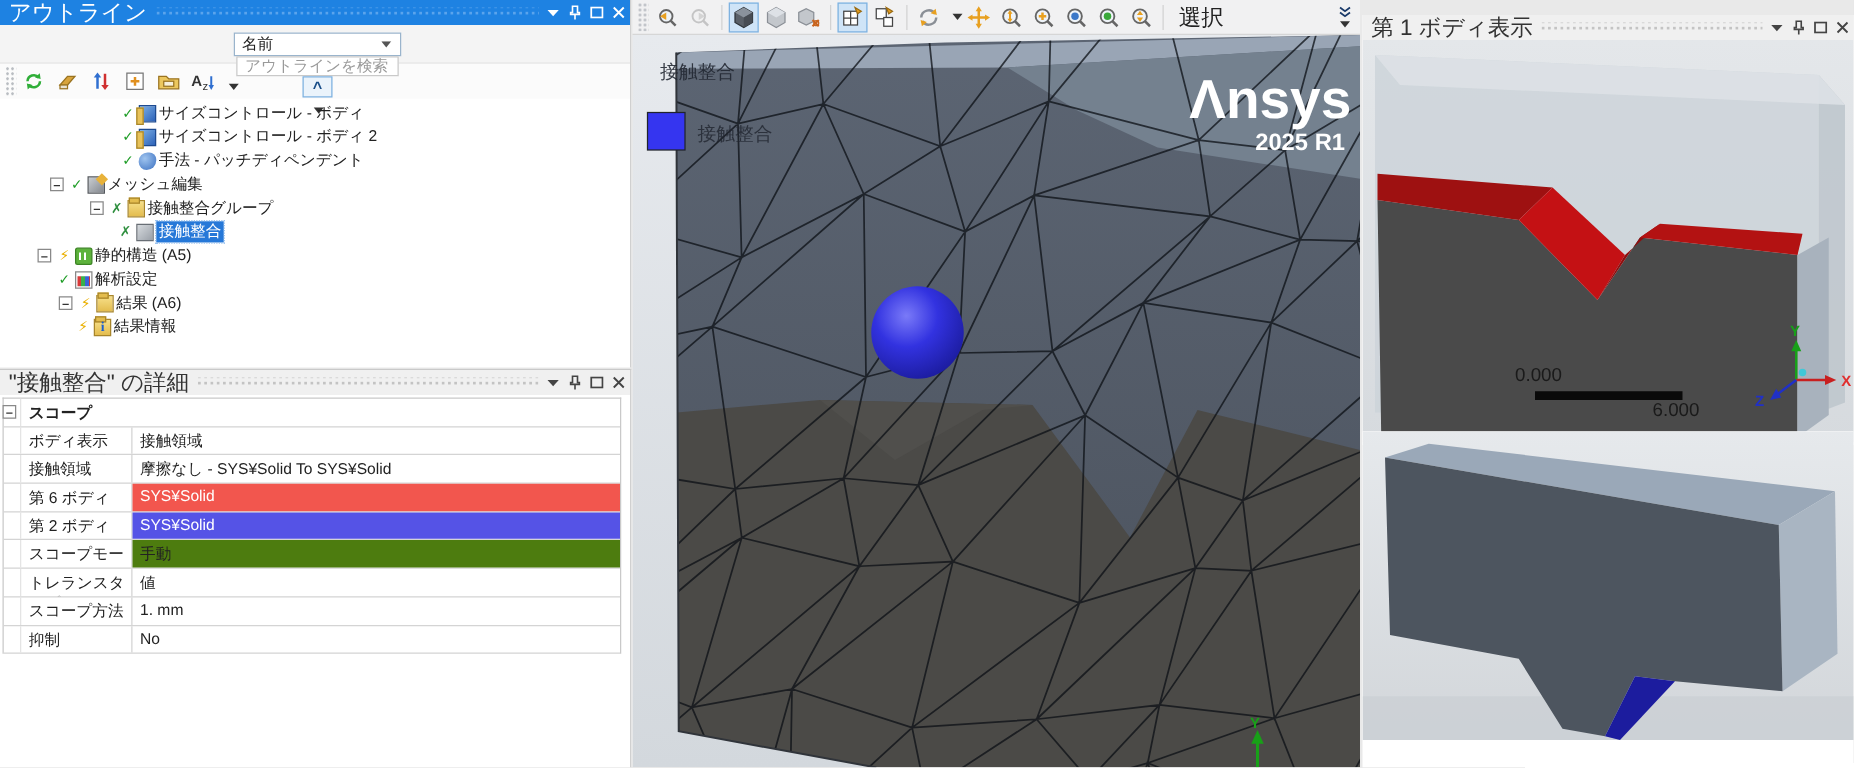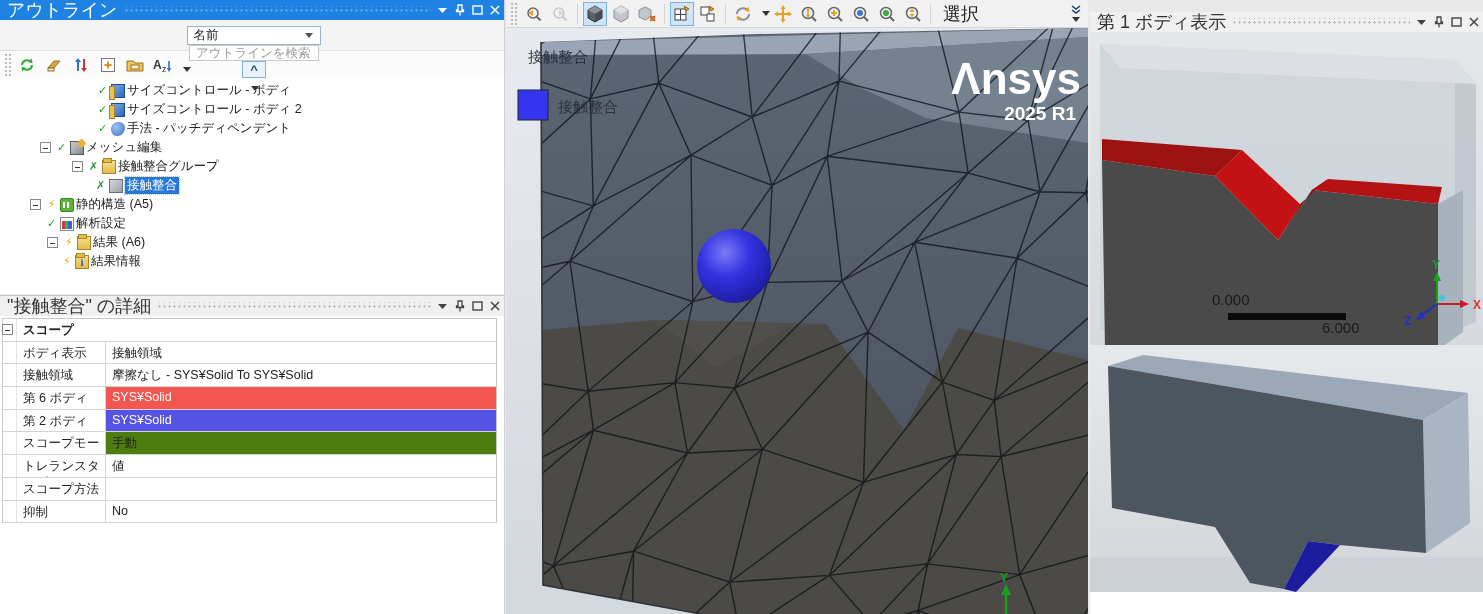--- a/index.html
+++ b/index.html
@@ -284,20 +284,21 @@
         <span class="dvalue v-grey">手動</span>
       </div>
       <div class="drow">
         <span class="dgut"></span>
         <span class="dlabel">トレランスタイプ</span>
         <span class="dvalue">値</span>
       </div>
       <div class="drow">
         <span class="dgut"></span>
         <span class="dlabel">スコープ方法</span>
+        <span class="dvalue">1. mm</span>
       </div>
       <div class="drow">
         <span class="dgut"></span>
         <span class="dlabel">抑制</span>
         <span class="dvalue">No</span>
       </div>
     </div>
   </div>
 
   <div id="center">

